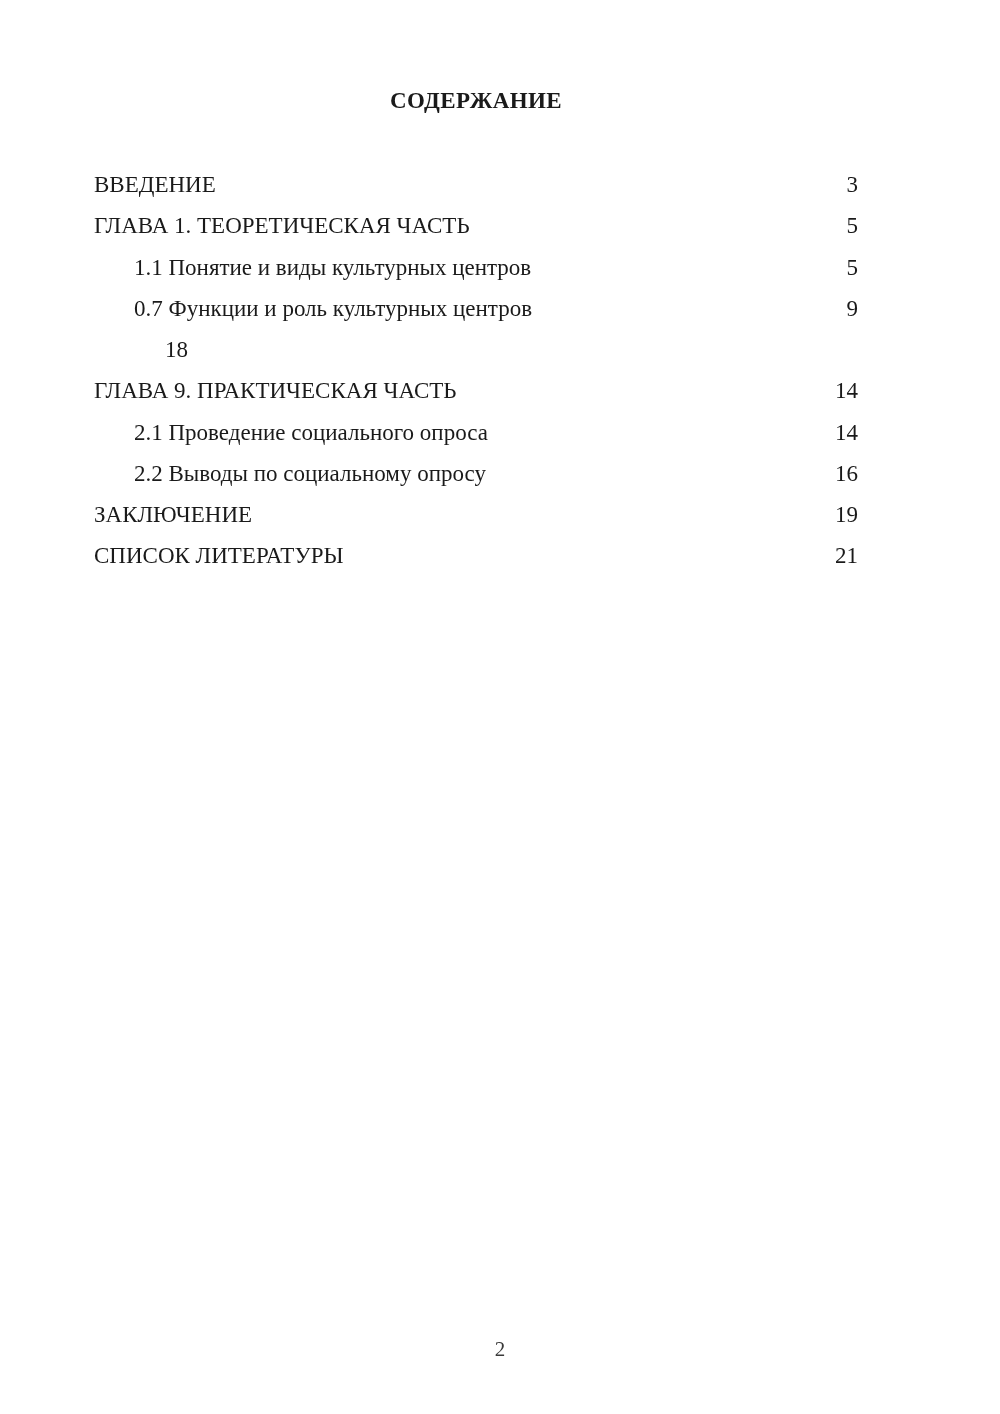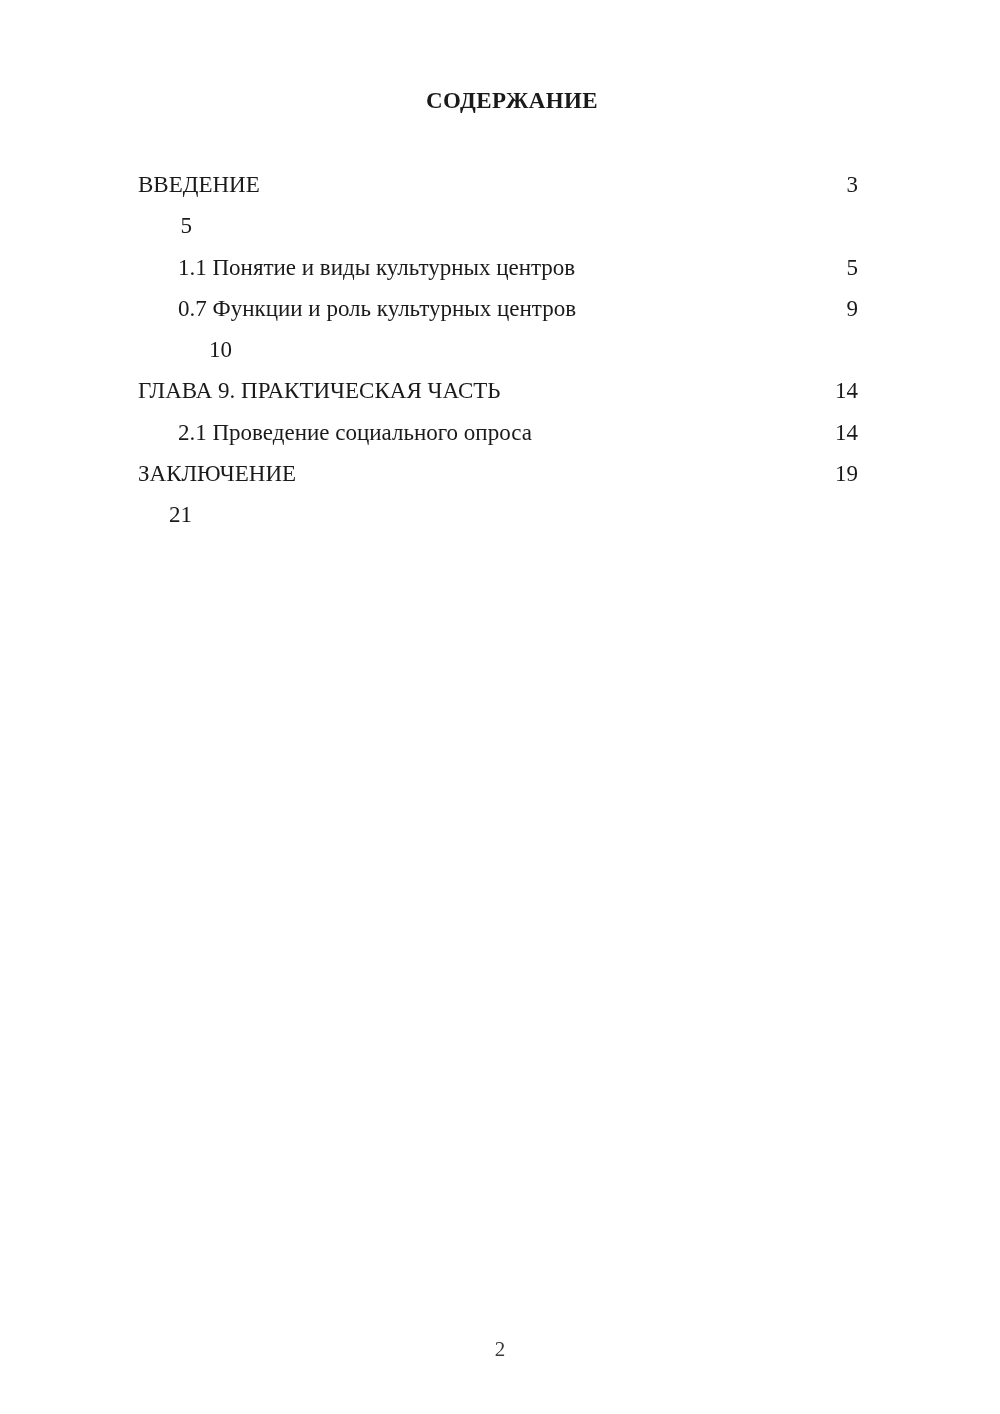--- a/index.html
+++ b/index.html
@@ -15,31 +15,31 @@
     color: #1a1a1a;
     overflow: hidden;
   }
   .page {
     position: absolute;
     top: 0;
     left: 0;
     width: 1000px;
     height: 1414px;
     box-sizing: border-box;
-    padding: 88px 80px 40px 104px;
+    padding: 88px 80px 40px 32px;
   }
   .doc-title {
     text-align: center;
     font-weight: bold;
     font-size: 23px;
     letter-spacing: 0.4px;
     margin: 0 0 52px 0;
   }
   .toc {
-    margin: 0 62px 0 34px;
+    margin: 0 62px 0 62px;
   }
   .toc-row {
     display: flex;
     align-items: flex-start;
     justify-content: space-between;
     font-size: 23px;
     line-height: 1.62;
     margin-bottom: 4px;
   }
   .toc-row .label {
@@ -80,55 +80,61 @@
   <h1 class="doc-title">СОДЕРЖАНИЕ</h1>
 
   <div class="toc">
 
     <div class="toc-row level-1">
       <span class="label">ВВЕДЕНИЕ</span>
       <span class="page-num">3</span>
     </div>
 
     <div class="toc-row level-1">
+      <span class="label">ГЛАВА 1. ТЕОРЕТИЧЕСКАЯ ЧАСТЬ</span>
       <span class="page-num">5</span>
     </div>
 
     <div class="toc-row level-2">
       <span class="label">1.1 Понятие и виды культурных центров</span>
       <span class="page-num">5</span>
     </div>
 
 
     <div class="toc-row level-2">
       <span class="label">0.7 Функции и роль культурных центров</span>
       <span class="page-num">9</span>
     </div>
 
     <div class="toc-row level-2 wrapped">
-      <span class="page-num">10</span>
+      <span class="page-num">18</span>
     </div>
 
     <div class="toc-row level-1">
       <span class="label">ГЛАВА 9. ПРАКТИЧЕСКАЯ ЧАСТЬ</span>
       <span class="page-num">14</span>
     </div>
 
     <div class="toc-row level-2">
       <span class="label">2.1 Проведение социального опроса</span>
       <span class="page-num">14</span>
     </div>
 
+    <div class="toc-row level-2">
+      <span class="label">2.2 Выводы по социальному опросу</span>
+      <span class="page-num">16</span>
+    </div>
 
     <div class="toc-row level-1">
       <span class="label">ЗАКЛЮЧЕНИЕ</span>
       <span class="page-num">19</span>
     </div>
 
     <div class="toc-row level-1">
+      <span class="label">СПИСОК ЛИТЕРАТУРЫ</span>
       <span class="page-num">21</span>
     </div>
 
   </div>
 
   <div class="footer-page">2</div>
 
 </div>
 
 </body></html>

